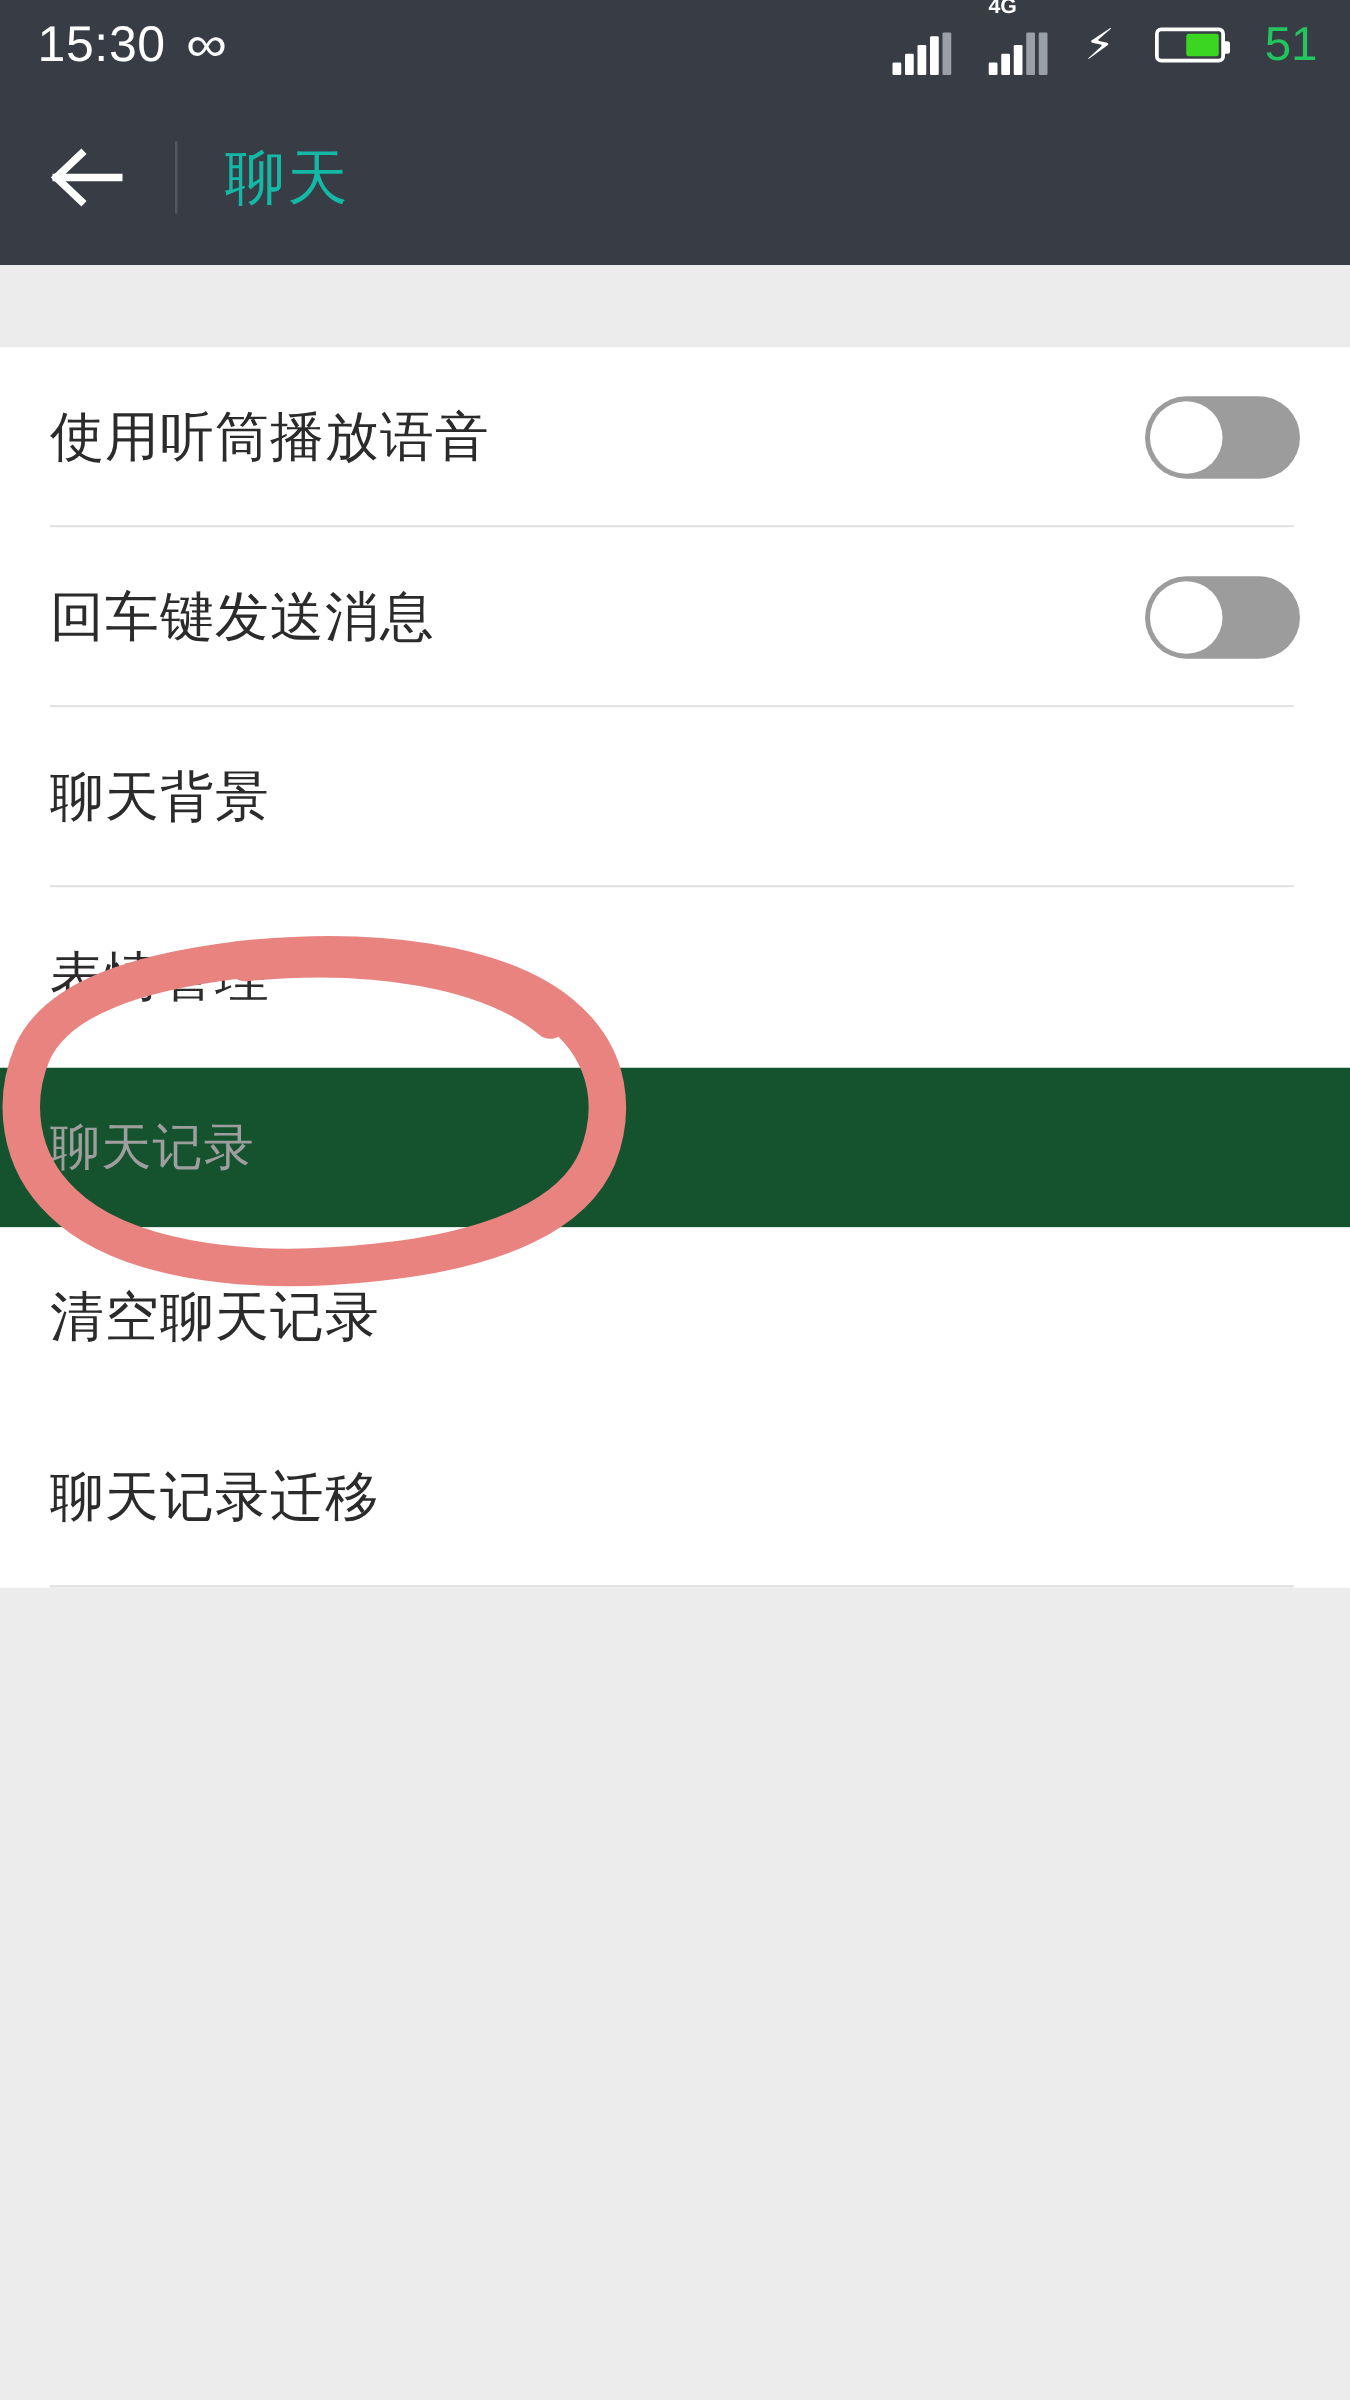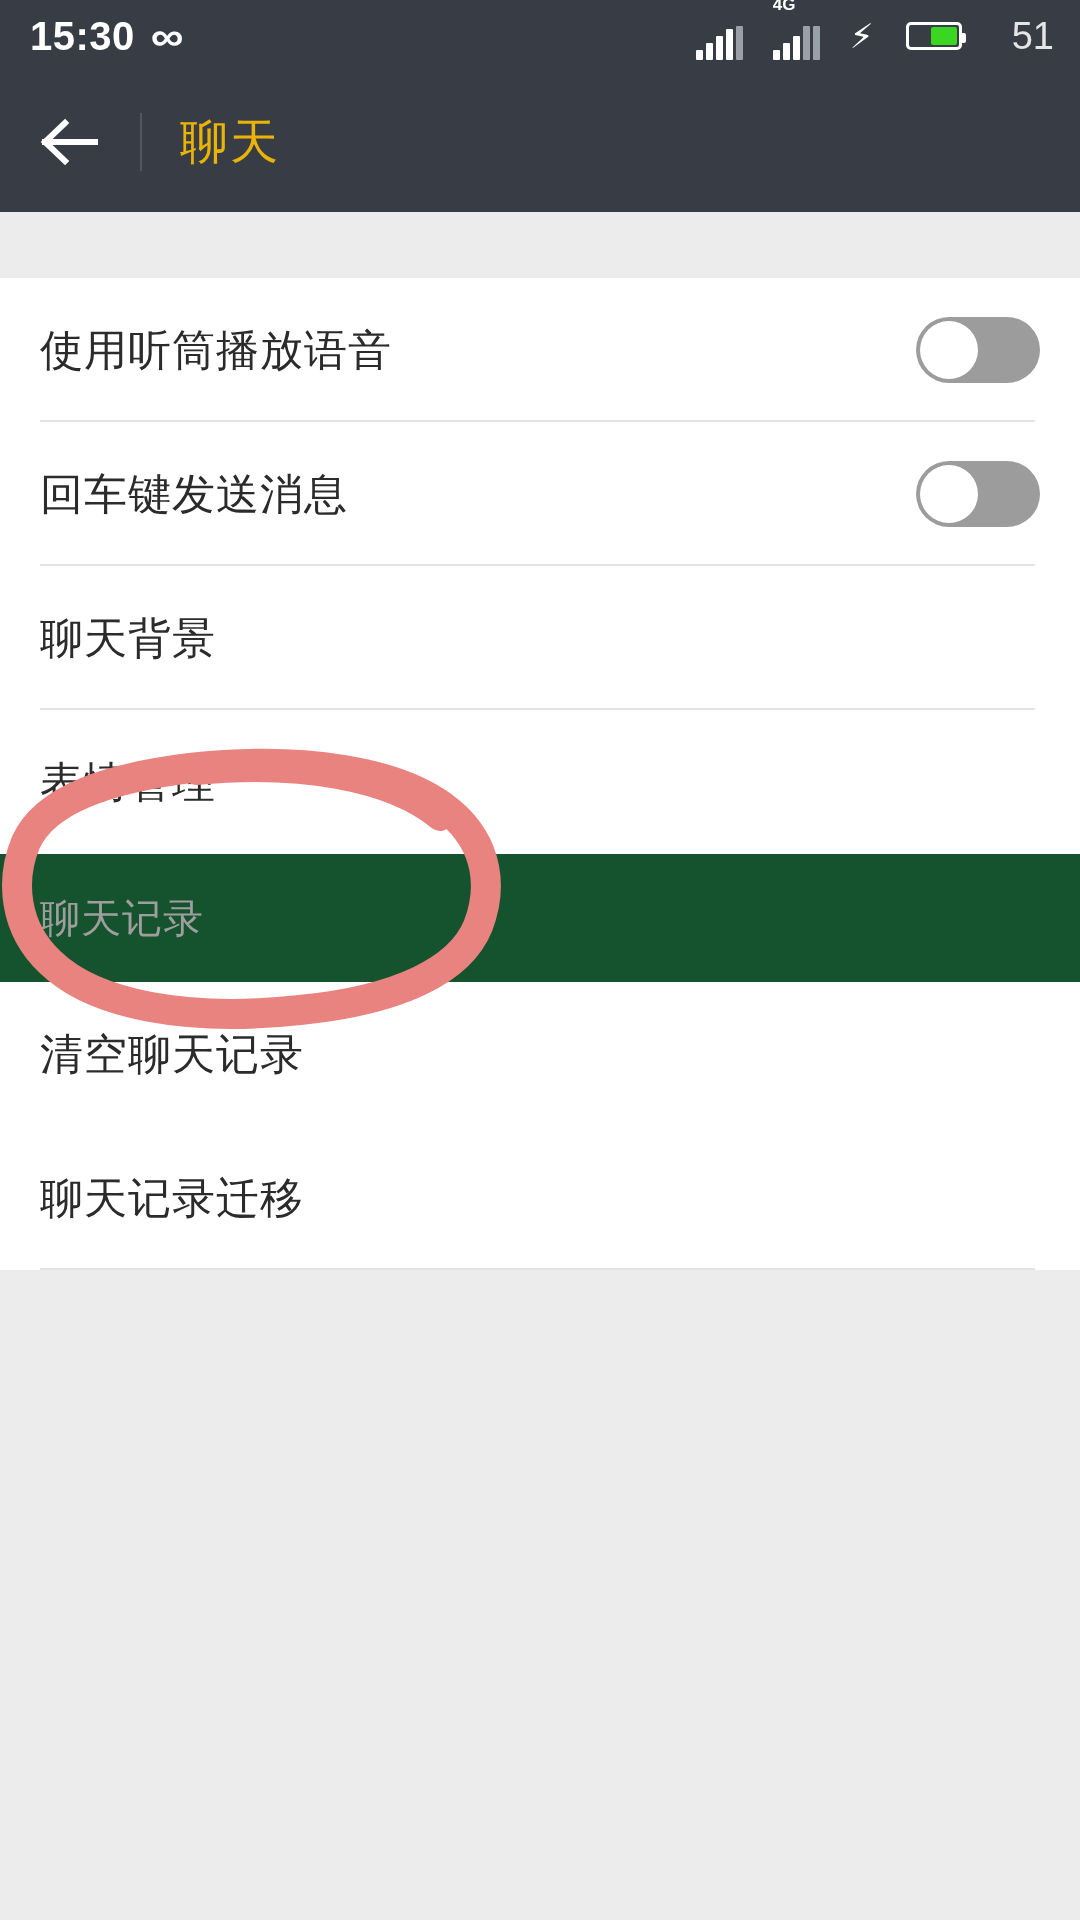--- a/index.html
+++ b/index.html
@@ -25,21 +25,20 @@
     display: flex;
     align-items: center;
     justify-content: space-between;
     box-sizing: border-box;
     padding: 0 26px 0 30px;
   }
   .status-left {
     display: flex;
     align-items: center;
     gap: 18px;
-    font-weight: bold;
   }
   .status-clock {
     color: #ffffff;
     font-size: 40px;
     letter-spacing: 0.5px;
     line-height: 1;
   }
   .infinity-icon {
     color: #ffffff;
     font-size: 40px;
@@ -116,24 +115,24 @@
     background: #ffffff;
     border-radius: 0 2px 2px 0;
   }
   .battery .fill {
     height: 100%;
     width: 56%;
     background: #3bd622;
     border-radius: 2px;
   }
   .battery-text {
-    color: #e5e5e5;
+    color: #22c55e;
     font-size: 38px;
     line-height: 1;
-    margin-left: 20px;
+    margin-left: 2px;
   }
 
   
   .titlebar {
     position: absolute;
     top: 72px; left: 0;
     width: 1080px;
     height: 140px;
     background: #373c45;
     display: flex;
@@ -150,21 +149,21 @@
   }
   .back-arrow {
     display: block;
   }
   .title-divider {
     width: 2px;
     height: 58px;
     background: #52575f;
   }
   .page-title {
-    color: #eab308;
+    color: #14b8a6;
     font-size: 48px;
     margin-left: 38px;
     letter-spacing: 2px;
   }
 
   
   .content {
     position: absolute;
     top: 212px; left: 0;
     width: 1080px;

